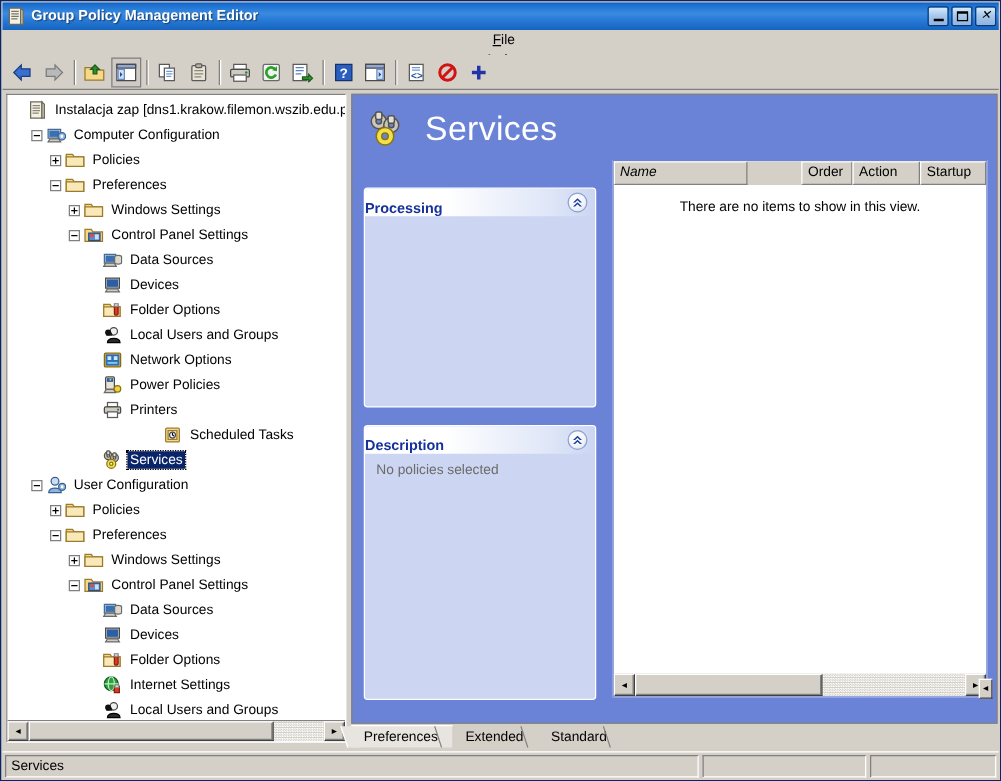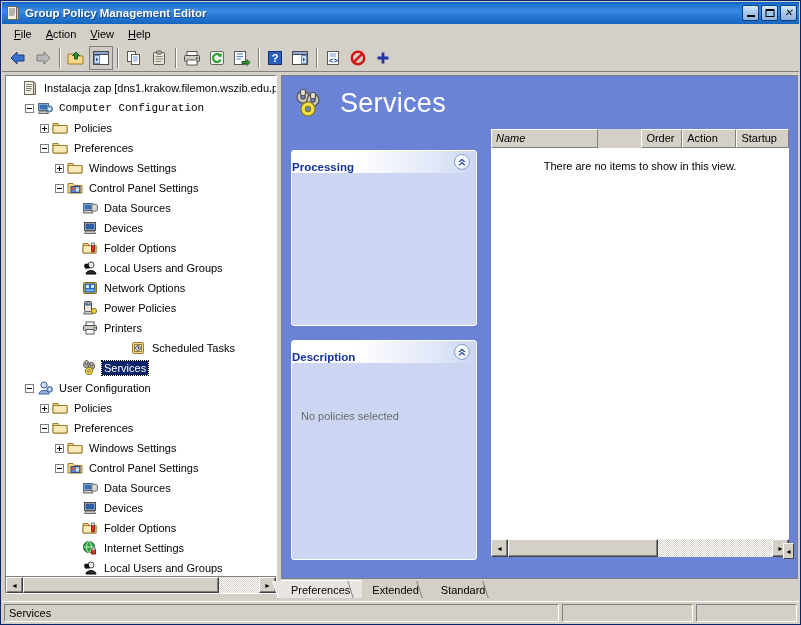--- a/index.html
+++ b/index.html
@@ -46,20 +46,21 @@
   .winbtn.min .g { top: 68%; width: 8px; height: 2px; background: #000; transform: translate(-50%,-50%); }
   .winbtn.max .g { width: 9px; height: 8px; border: 1px solid #000; border-top-width: 2px; background: transparent; }
 
   
   #menubar {
     position: absolute; left: 1px; top: 23px; right: 1px; height: 20px;
     background: #d4d0c8;
     border-bottom: 1px solid #d4d0c8;
     display: flex; align-items: center;
     padding-left: 5px;
+    flex-direction: column;
   }
   .menu-item {
     padding: 2px 7px; font-size: 11px; color: #000; cursor: default;
   }
   .menu-item u { text-decoration: underline; }
 
   
   #toolbar {
     position: absolute; left: 1px; top: 43px; right: 1px; height: 28px;
     background: #d4d0c8;
@@ -174,21 +175,21 @@
   .sp-head .sp-title { color: #15329c; font-weight: bold; font-size: 11.5px; }
   .sp-chev {
     position: absolute; right: 6px; top: 3px;
     width: 16px; height: 16px; border-radius: 50%;
     background: radial-gradient(circle at 35% 30%, #ffffff 0%, #f1f4fb 55%, #cfd9ef 100%);
     border: 1px solid #8ea2cf;
     display: flex; align-items: center; justify-content: center;
     cursor: default;
   }
   .sp-chev svg { display: block; }
-  .sp-body { padding: 7px 9px; font-size: 11px; color: #6b6b6b; margin-top: 40px; }
+  .sp-body { padding: 7px 9px; font-size: 11px; color: #6b6b6b; }
 
   #processing-panel { top: 74px; height: 176px; }
   #description-panel { top: 264px; height: 220px; }
 
   
   #listview {
     position: absolute; left: 208px; top: 52px; width: 300px; height: 430px;
     background: #fff;
     border: 1px solid #6b83d6;
     overflow: hidden;
@@ -439,21 +440,21 @@
               <path d="M11.5 1.5 L13.5 3.5 L13.5 14.5 L11.5 14.5 Z" fill="#cfc9b4" stroke="#6d6a5a"></path>
               <g stroke="#8a8678">
                 <line x1="4" y1="4.5" x2="10" y2="4.5"></line>
                 <line x1="4" y1="6.5" x2="10" y2="6.5"></line>
                 <line x1="4" y1="8.5" x2="10" y2="8.5"></line>
                 <line x1="4" y1="10.5" x2="9" y2="10.5"></line>
               </g>
             </svg></span>
           <span class="tlabel">Instalacja zap [dns1.krakow.filemon.wszib.edu.pl]</span>
         </div>
-        <div class="trow" style="padding-left: 19px; font-family: Liberation Mono, monospace;">
+        <div class="trow" style="padding-left: 19px;">
           <span class="expander minus"></span>
           <span class="ticon"><svg width="16" height="16" viewBox="0 0 16 16">
               <rect x="1.5" y="3.5" width="10" height="7" fill="#b9d2ee" stroke="#4a6a90"></rect>
               <rect x="2.5" y="4.5" width="8" height="5" fill="#3a6fb0"></rect>
               <path d="M3 11 L10 11 L11.5 13.5 L1.5 13.5 Z" fill="#cfcbc2" stroke="#6a6a6a"></path>
               <circle cx="12.5" cy="9" r="3" fill="#8fb4e0" stroke="#3a6090"></circle>
               <rect x="11.5" y="7.8" width="2" height="2.4" fill="#fff"></rect>
             </svg></span>
           <span class="tlabel">Computer Configuration</span>
         </div>

